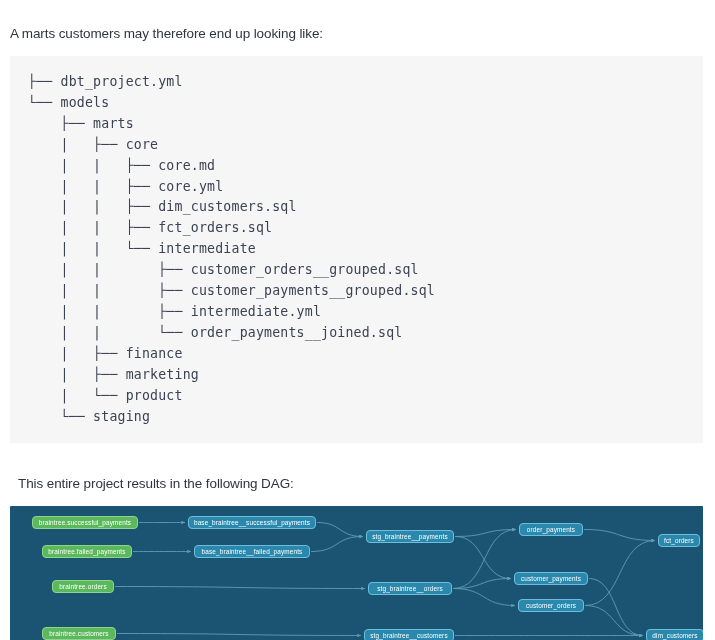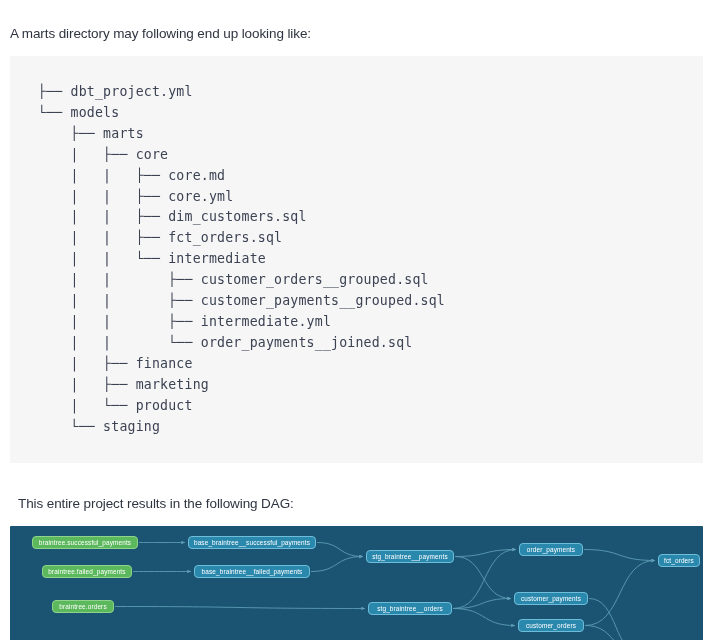--- a/index.html
+++ b/index.html
@@ -32,21 +32,21 @@
   #dag-paragraph   { padding-top: 0px; }
 
   .codeblock {
     margin: 12px 12px 0 10px;
     background: #f6f6f7;
     padding: 10px 0 10px 12px;
     box-sizing: border-box;
     width: 693px;
   }
   .codeblock pre {
-    margin: 16px;
+    margin: 6px;
     font-family: "DejaVu Sans Mono", "Liberation Mono", monospace;
     font-size: 13.2px;
     line-height: 20.9px;
     color: #3b4252;
     white-space: pre;
     letter-spacing: 0.2px;
   }
 
   .dag-wrap {
     margin: 12px 12px 0 10px;
@@ -86,21 +86,21 @@
   .node.model {
     background: #2a88ad;
     border: 1px solid #6ebedb;
   }
 </style>
 </head>
 <body>
 
 <div class="page">
 
-  <p class="para" id="intro-paragraph">A marts directory may following end up looking like:</p>
+  <p class="para" id="intro-paragraph">A marts customers may therefore end up looking like:</p>
 
   <div class="codeblock">
     <pre>├── dbt_project.yml
 └── models
     ├── marts
     |   ├── core
     |   |   ├── core.md
     |   |   ├── core.yml
     |   |   ├── dim_customers.sql
     |   |   ├── fct_orders.sql

